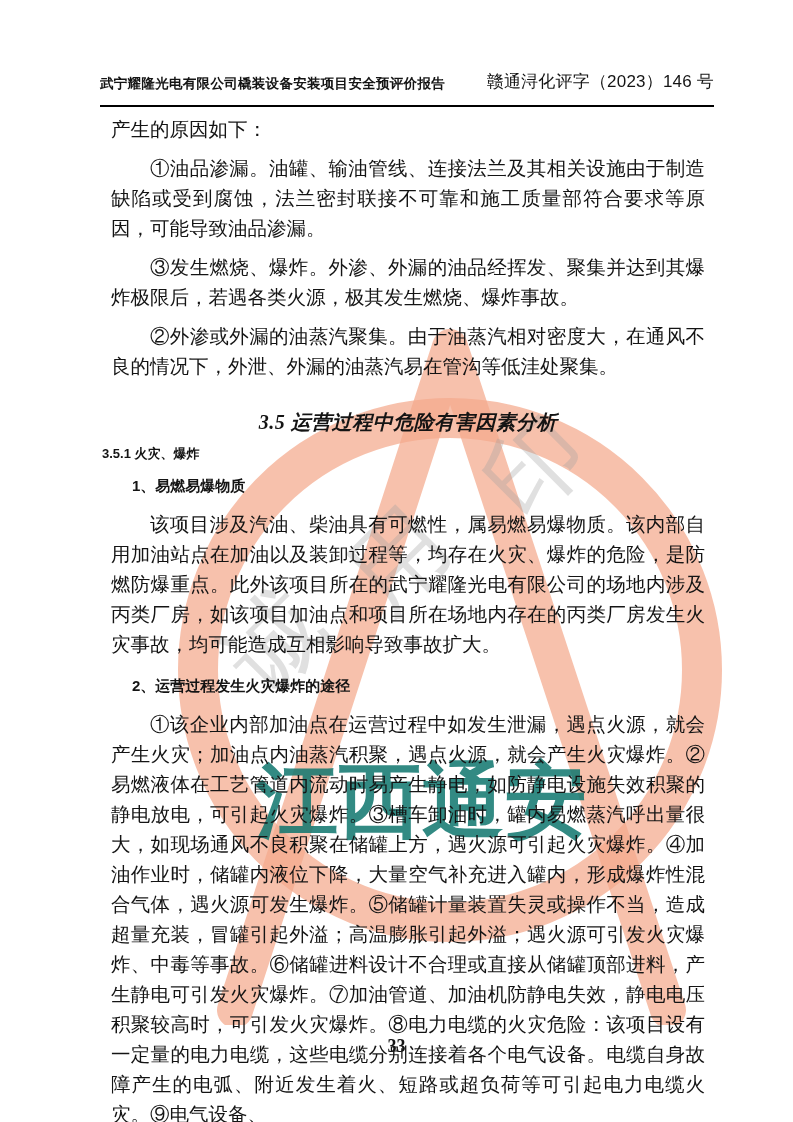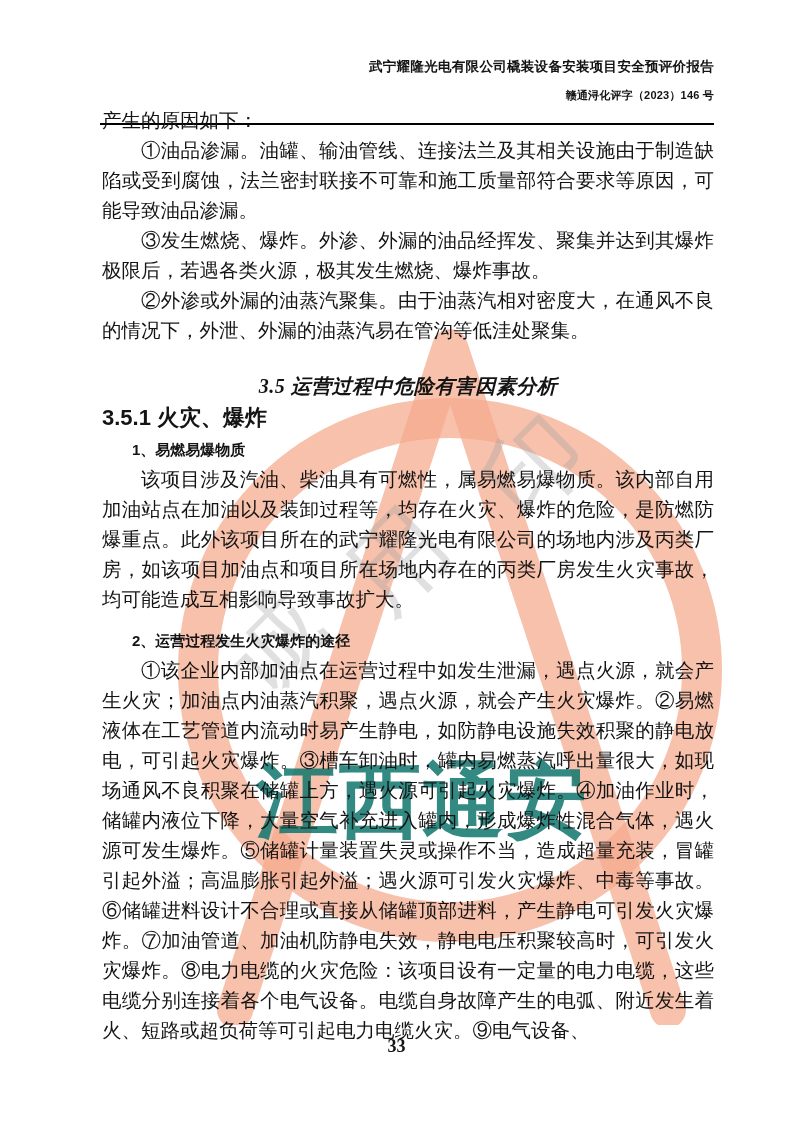--- a/index.html
+++ b/index.html
@@ -5,47 +5,46 @@
   html,body{margin:0;padding:0;background:#888;}
   .page{
     position:relative;width:793px;height:1122px;margin:0 auto;
     background:#ffffff;overflow:hidden;
     font-family:"Liberation Serif","DejaVu Serif",serif;
     color:#141414;
   }
   
   .page-header{
     position:absolute;left:100px;top:58px;width:614px;
-    border-bottom:2px solid #000;padding-bottom:20px;
+    border-bottom:2px solid #000;padding-bottom:12px;
     display:flex;justify-content:space-between;align-items:flex-end;
     z-index:2;
-    flex-direction:column;
   }
   .header-left{
     font-family:"Liberation Sans","DejaVu Sans",sans-serif;
     font-weight:bold;font-size:13.5px;letter-spacing:.3px;
   }
   .header-right{
     font-family:"Liberation Sans","DejaVu Sans",sans-serif;
-    font-weight:bold;font-size:11px;letter-spacing:.2px;white-space:nowrap;margin-top:12px;
+    font-weight:normal;font-size:17px;letter-spacing:.2px;white-space:nowrap;margin-top:12px;
   }
   
   .doc-body{
     position:absolute;left:102px;top:106px;width:612px;z-index:2;
     font-size:19.5px;line-height:30px;text-align:justify;
   }
-  .doc-body p{margin:0;text-indent:2em;}
+  .doc-body p{margin:9px;text-indent:2em;}
   .doc-body p.no-indent{text-indent:0;}
   .h-section{
     font-size:20px;line-height:32px;font-weight:bold;font-style:italic;
     letter-spacing:.5px;margin:24px 0 0 0;text-align:center;
   }
   .h-sub{
     font-family:"Liberation Sans","DejaVu Sans",sans-serif;
-    font-size:22px;line-height:32px;font-weight:bold;margin:0;text-align:left;
+    font-size:13px;line-height:32px;font-weight:bold;margin:0;text-align:left;
   }
   .h-item{
     font-family:"Liberation Sans","DejaVu Sans",sans-serif;
     font-size:15px;line-height:31px;font-weight:bold;margin:0;
     text-indent:2em;text-align:left;
   }
   .mt6{margin-top:6px;} .mt10{margin-top:10px;}
   
   .page-number{
     position:absolute;left:0;top:1036px;width:100%;text-align:center;

